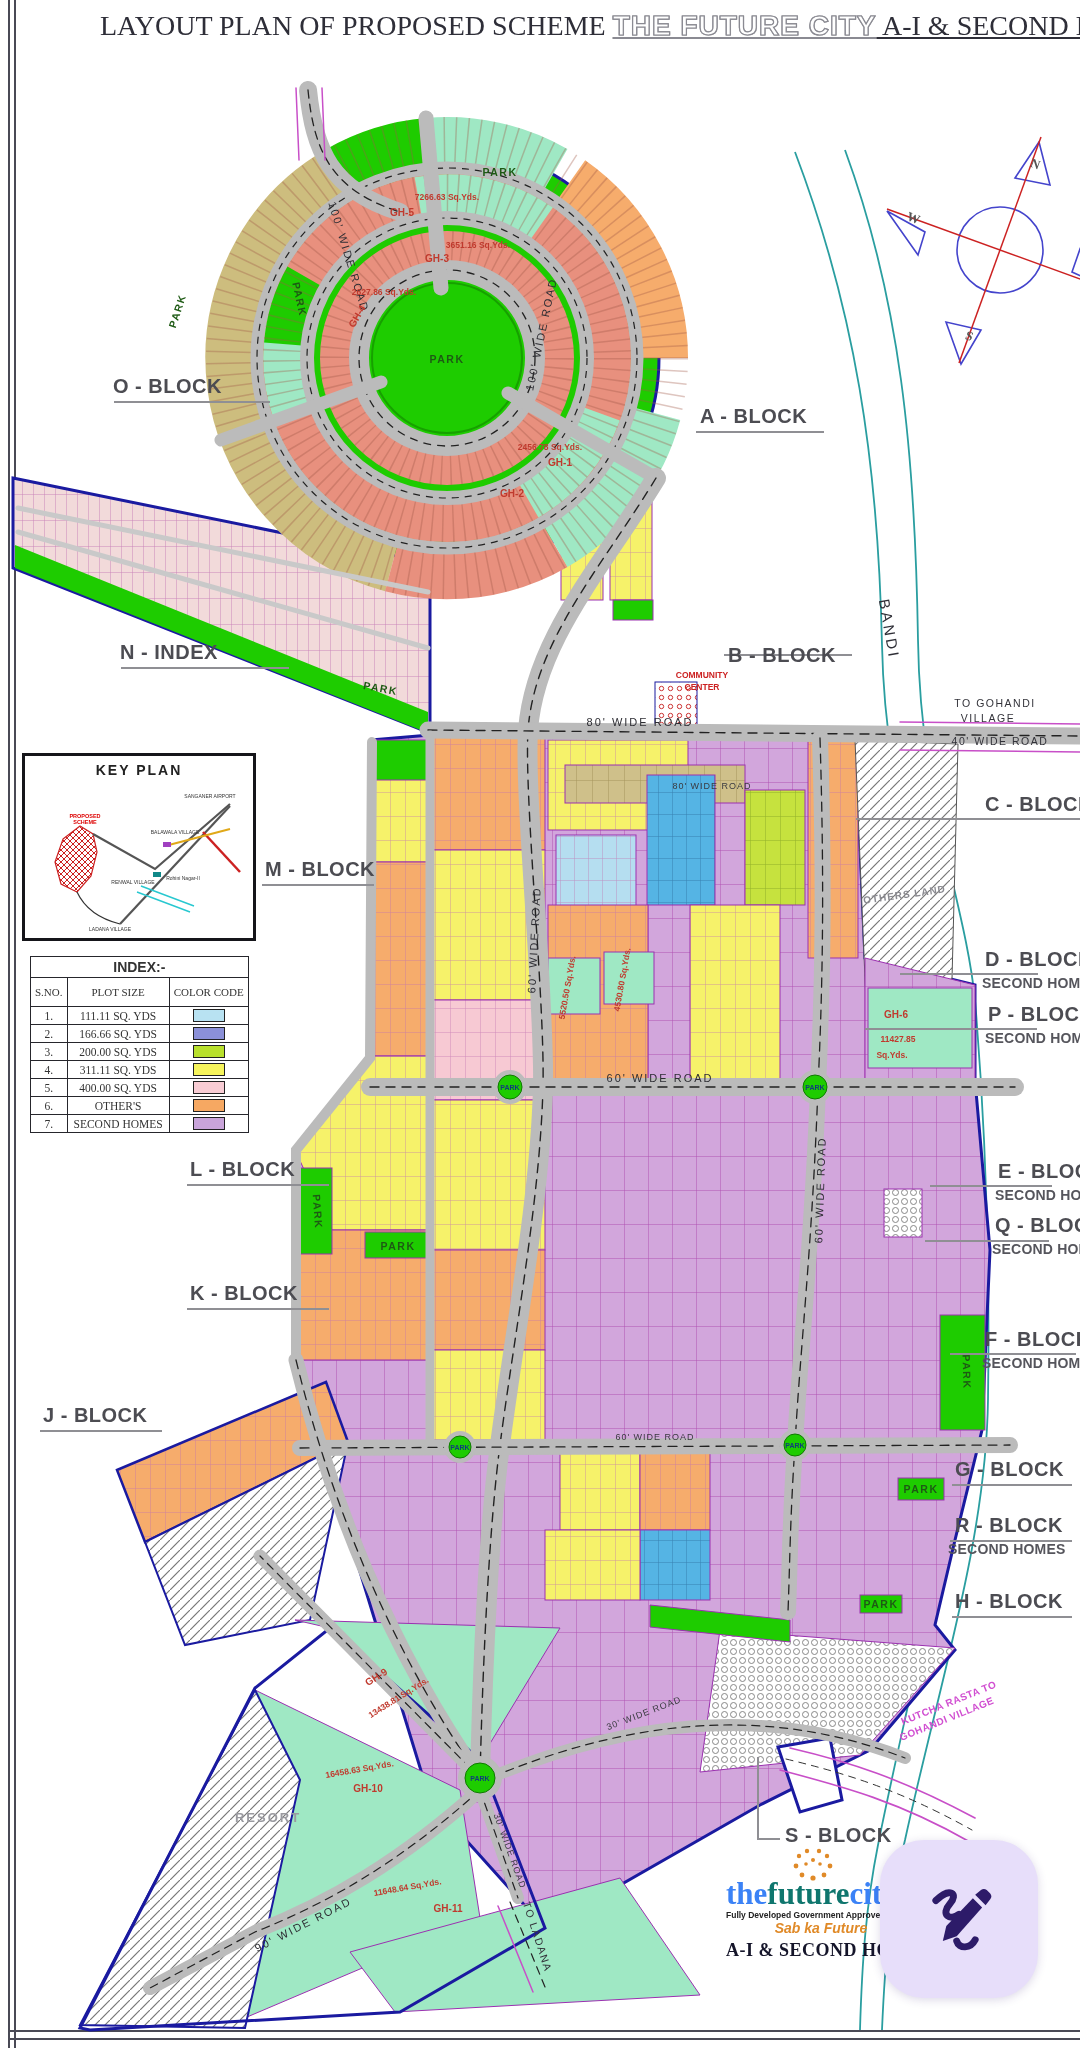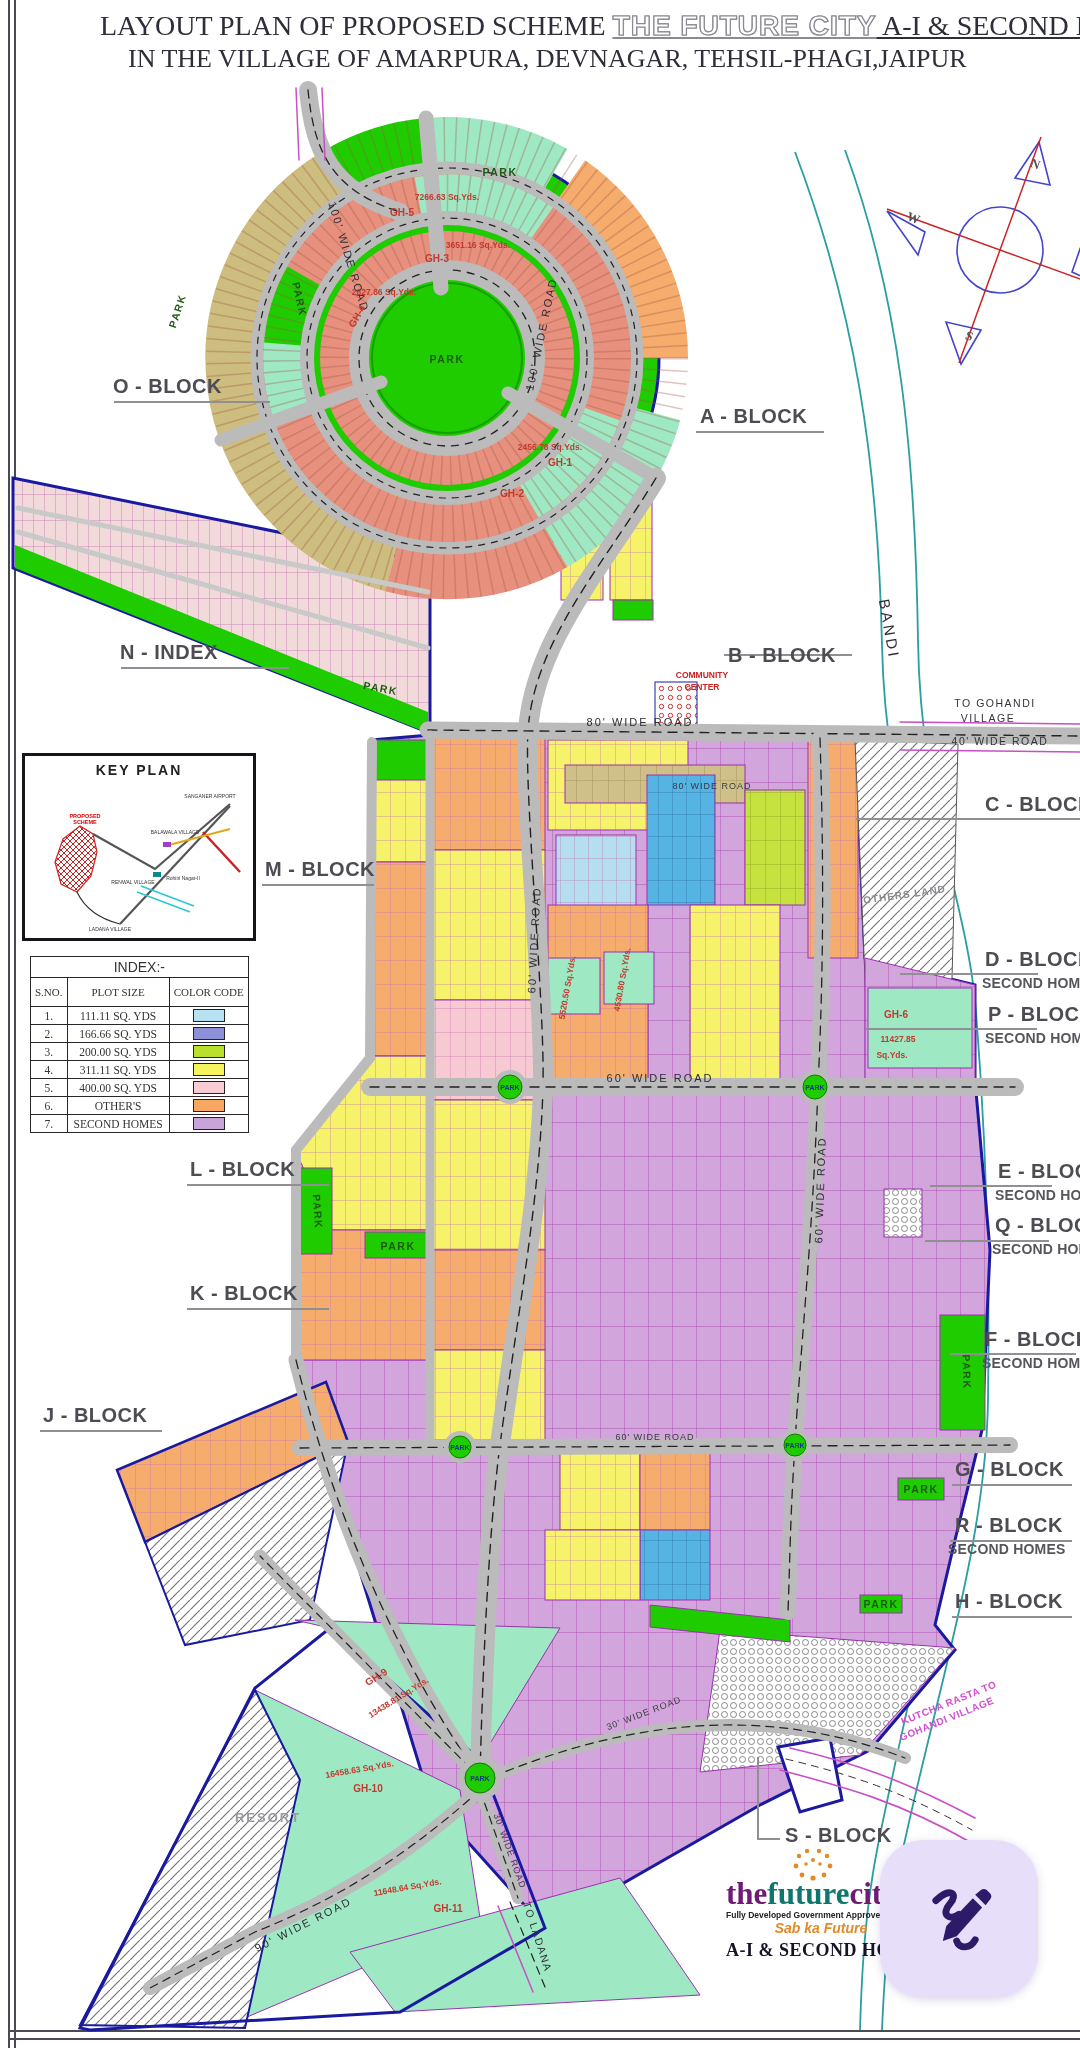--- a/index.html
+++ b/index.html
@@ -25,28 +25,28 @@
   .ldr{position:absolute;height:0;border-top:2px solid #8f8f94;z-index:5;}
   
   #keyplan{position:absolute;left:22px;top:753px;width:228px;height:182px;background:#fff;
            border:3px solid #15151a;z-index:6;}
   #keyplan .kptitle{position:absolute;left:0;right:0;top:6px;text-align:center;font-size:14px;
            letter-spacing:2px;color:#222;font-weight:bold;}
   
   #indexbox{position:absolute;left:30px;top:956px;z-index:6;background:#fff;}
   #indexbox table{border-collapse:collapse;font-family:"Liberation Serif",serif;}
   #indexbox td,#indexbox th{border:1.5px solid #26262c;color:#333;}
-  #indexbox .ttl{font-size:14px;text-align:center;padding:2px 0;font-family:"Liberation Sans",sans-serif;}
+  #indexbox .ttl{font-size:14px;text-align:center;padding:2px 0;font-family:"Liberation Sans",sans-serif;font-weight:bold;}
   #indexbox th{font-size:11px;font-weight:normal;padding:8px 4px;}
   #indexbox td{font-size:11.5px;text-align:center;padding:2px 6px;}
   .sw{width:30px;height:11px;border:1px solid #222;margin:0 auto;}
   
   #logo{position:absolute;left:726px;top:1876px;width:230px;z-index:8;}
   #logoline{font-family:"Liberation Serif",serif;font-weight:bold;font-size:31px;white-space:nowrap;}
-  #logoline .or{color:#701a75;}
+  #logoline .or{color:#3b82f6;}
   #logoline .bk{color:#0f766e;}
   #tagline{font-size:8.5px;font-weight:bold;color:#222;white-space:nowrap;margin-top:-2px;}
   #sab{font-size:14px;font-weight:bold;font-style:italic;color:#e08a28;text-align:center;width:190px;}
   #schemeln{font-family:"Liberation Serif",serif;font-weight:bold;font-size:18px;color:#15152a;
             white-space:nowrap;margin-top:4px;letter-spacing:.5px;}
   
   #fab{position:absolute;left:880px;top:1840px;width:158px;height:158px;border-radius:44px;
        background:#e7defa;z-index:9;box-shadow:0 2px 10px rgba(60,40,120,.18);display:flex;
        align-items:center;justify-content:center;cursor:pointer;}
   
@@ -69,21 +69,20 @@
 </head>
 <body>
 <div id="sheet">
 
 <div class="vline" style="left:8px"></div>
 <div class="vline" style="left:14px"></div>
 <div class="hline" style="top:2030px"></div>
 <div class="hline" style="top:2038px"></div>
 
 <div id="title1"><span>LAYOUT PLAN OF PROPOSED SCHEME </span><span class="brand">THE FUTURE CITY</span><span class="ai"> A-I  &amp; SECOND HOMES</span></div>
-<div id="title2">IN THE VILLAGE OF  AMARPURA, DEVNAGAR, TEHSIL-PHAGI,JAIPUR</div>
 
 <svg class="abs" style="left:0;top:70px;z-index:1" width="1080" height="1978" viewBox="0 70 1080 1978">
 <defs>
   <pattern id="pOr" width="15" height="24" patternUnits="userSpaceOnUse">
     <rect width="15" height="24" fill="#f6ac6c"></rect>
           <path d="M0,0H15M0,0V24" stroke="#c070b0" stroke-width="1" opacity=".7"></path>
         </pattern>
   <pattern id="pYe" width="15" height="24" patternUnits="userSpaceOnUse">
     <rect width="15" height="24" fill="#f6f26a"></rect>
           <path d="M0,0H15M0,0V24" stroke="#c070b0" stroke-width="1" opacity=".7"></path>

